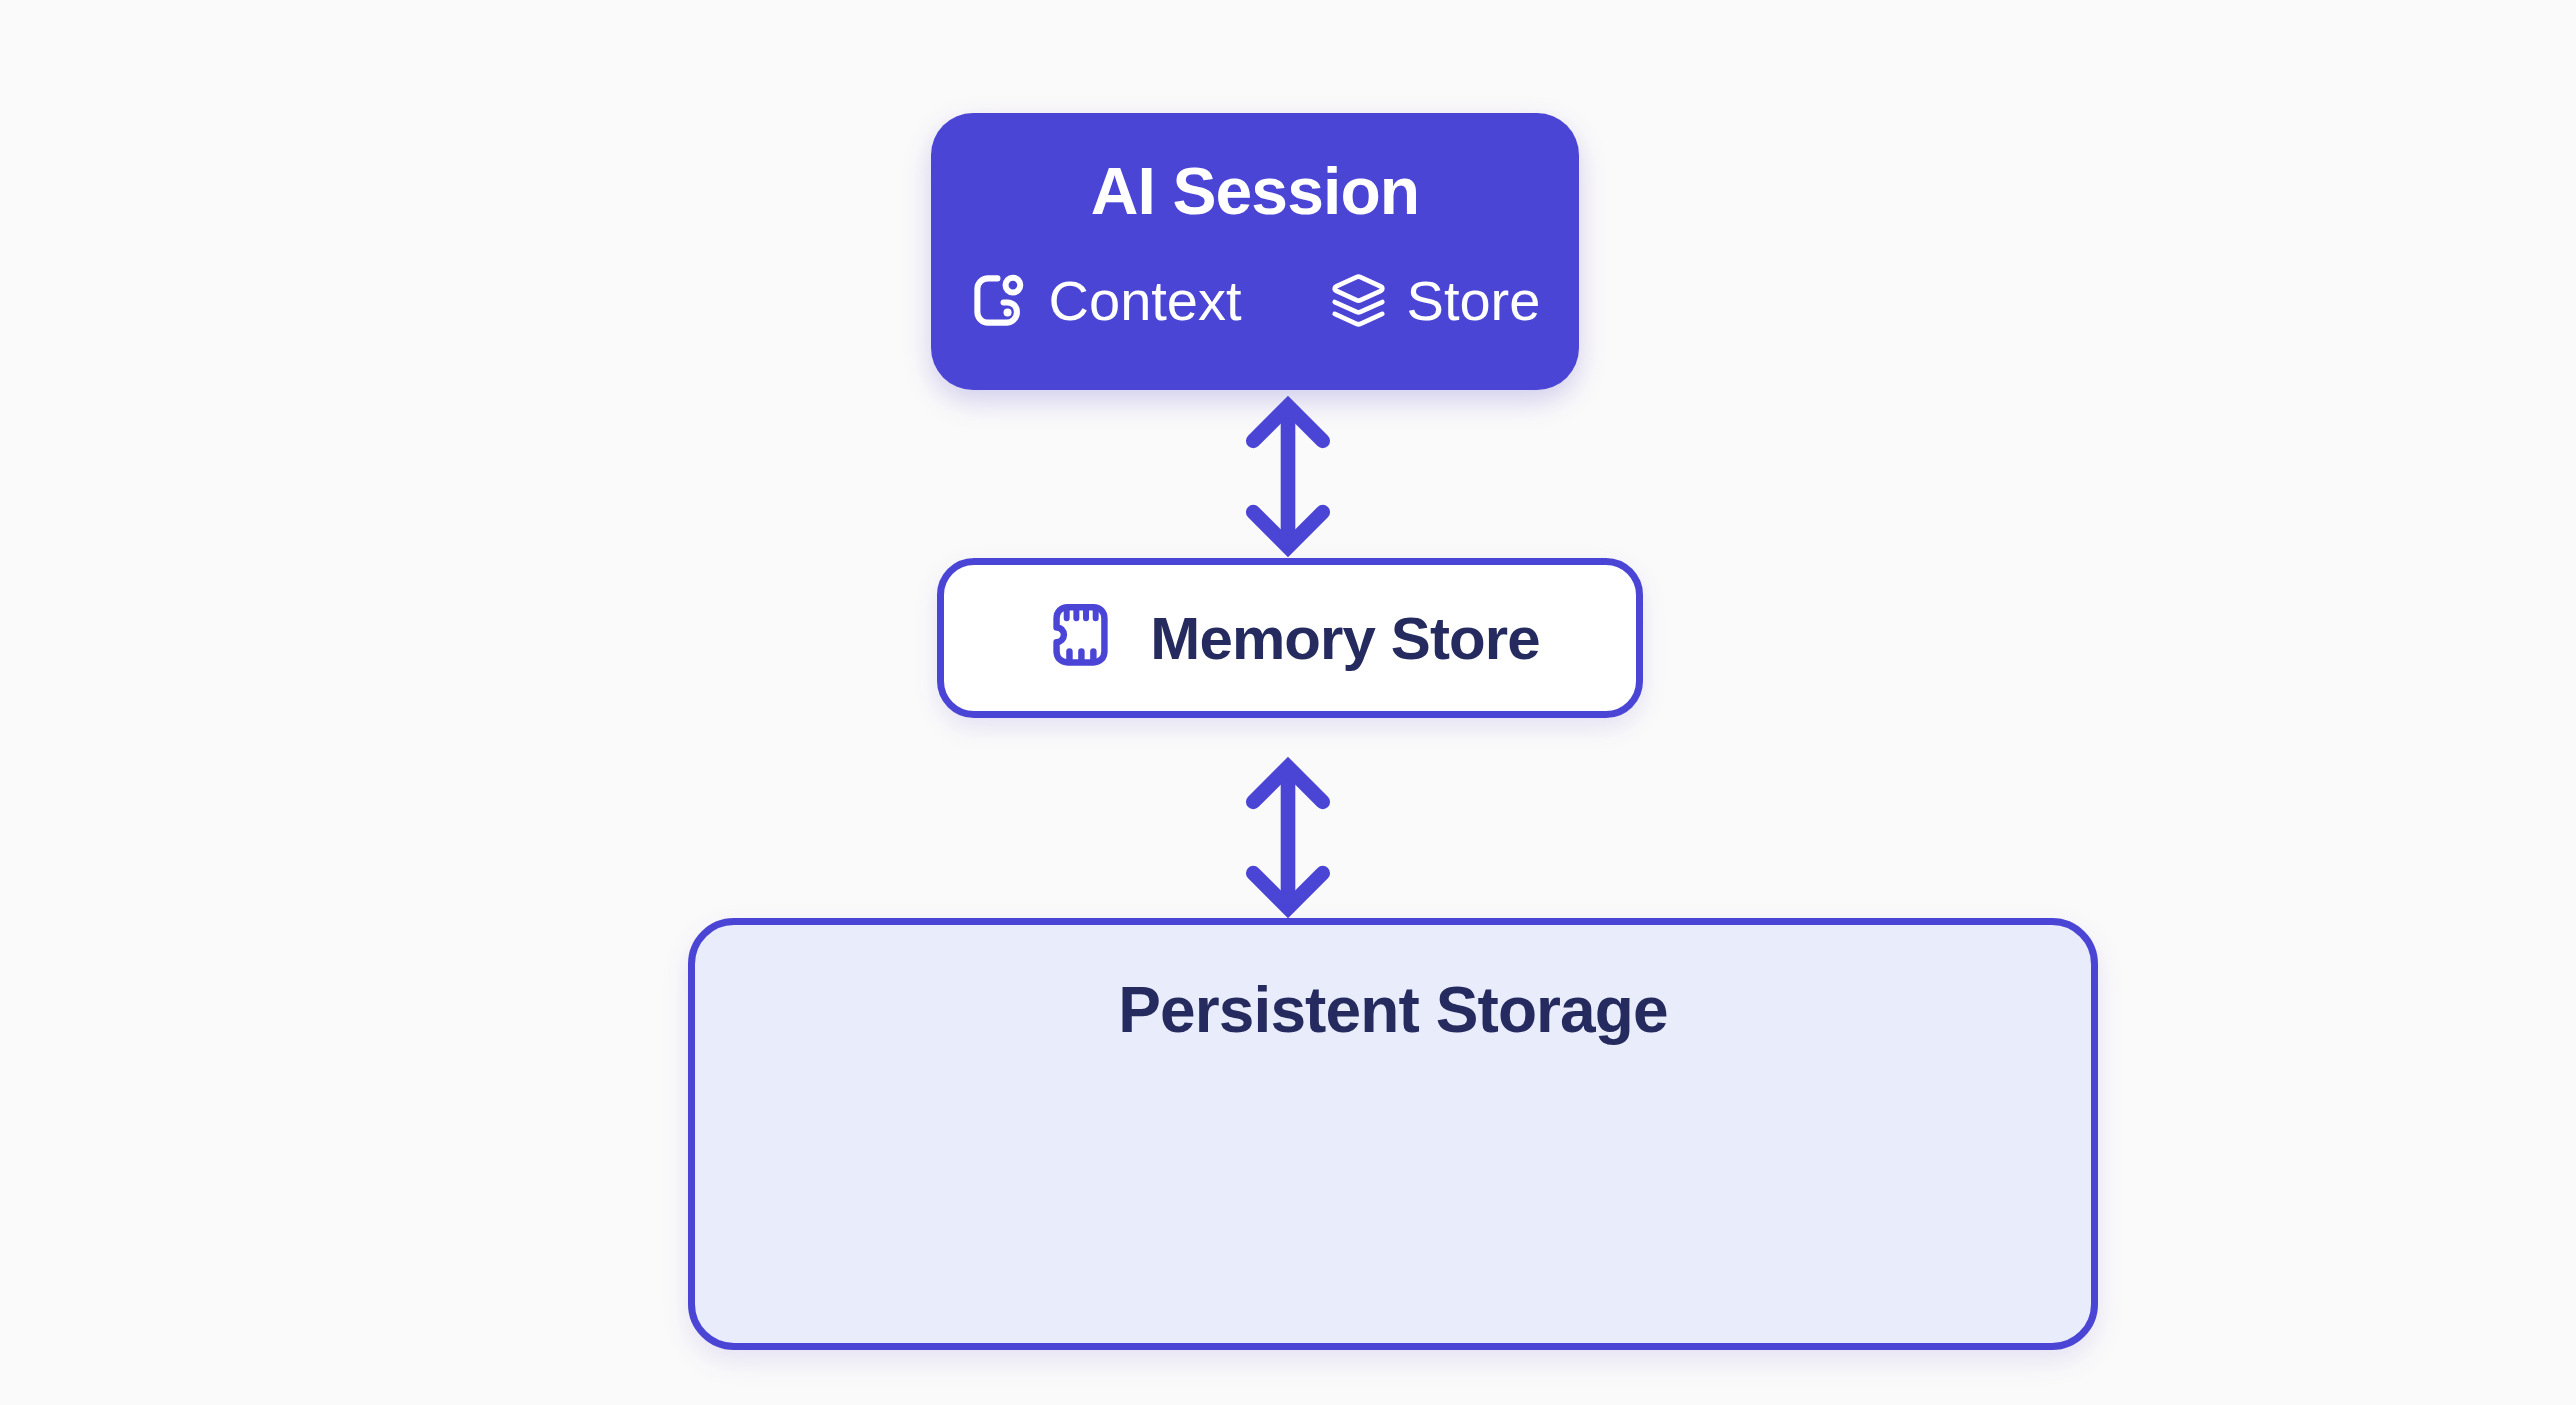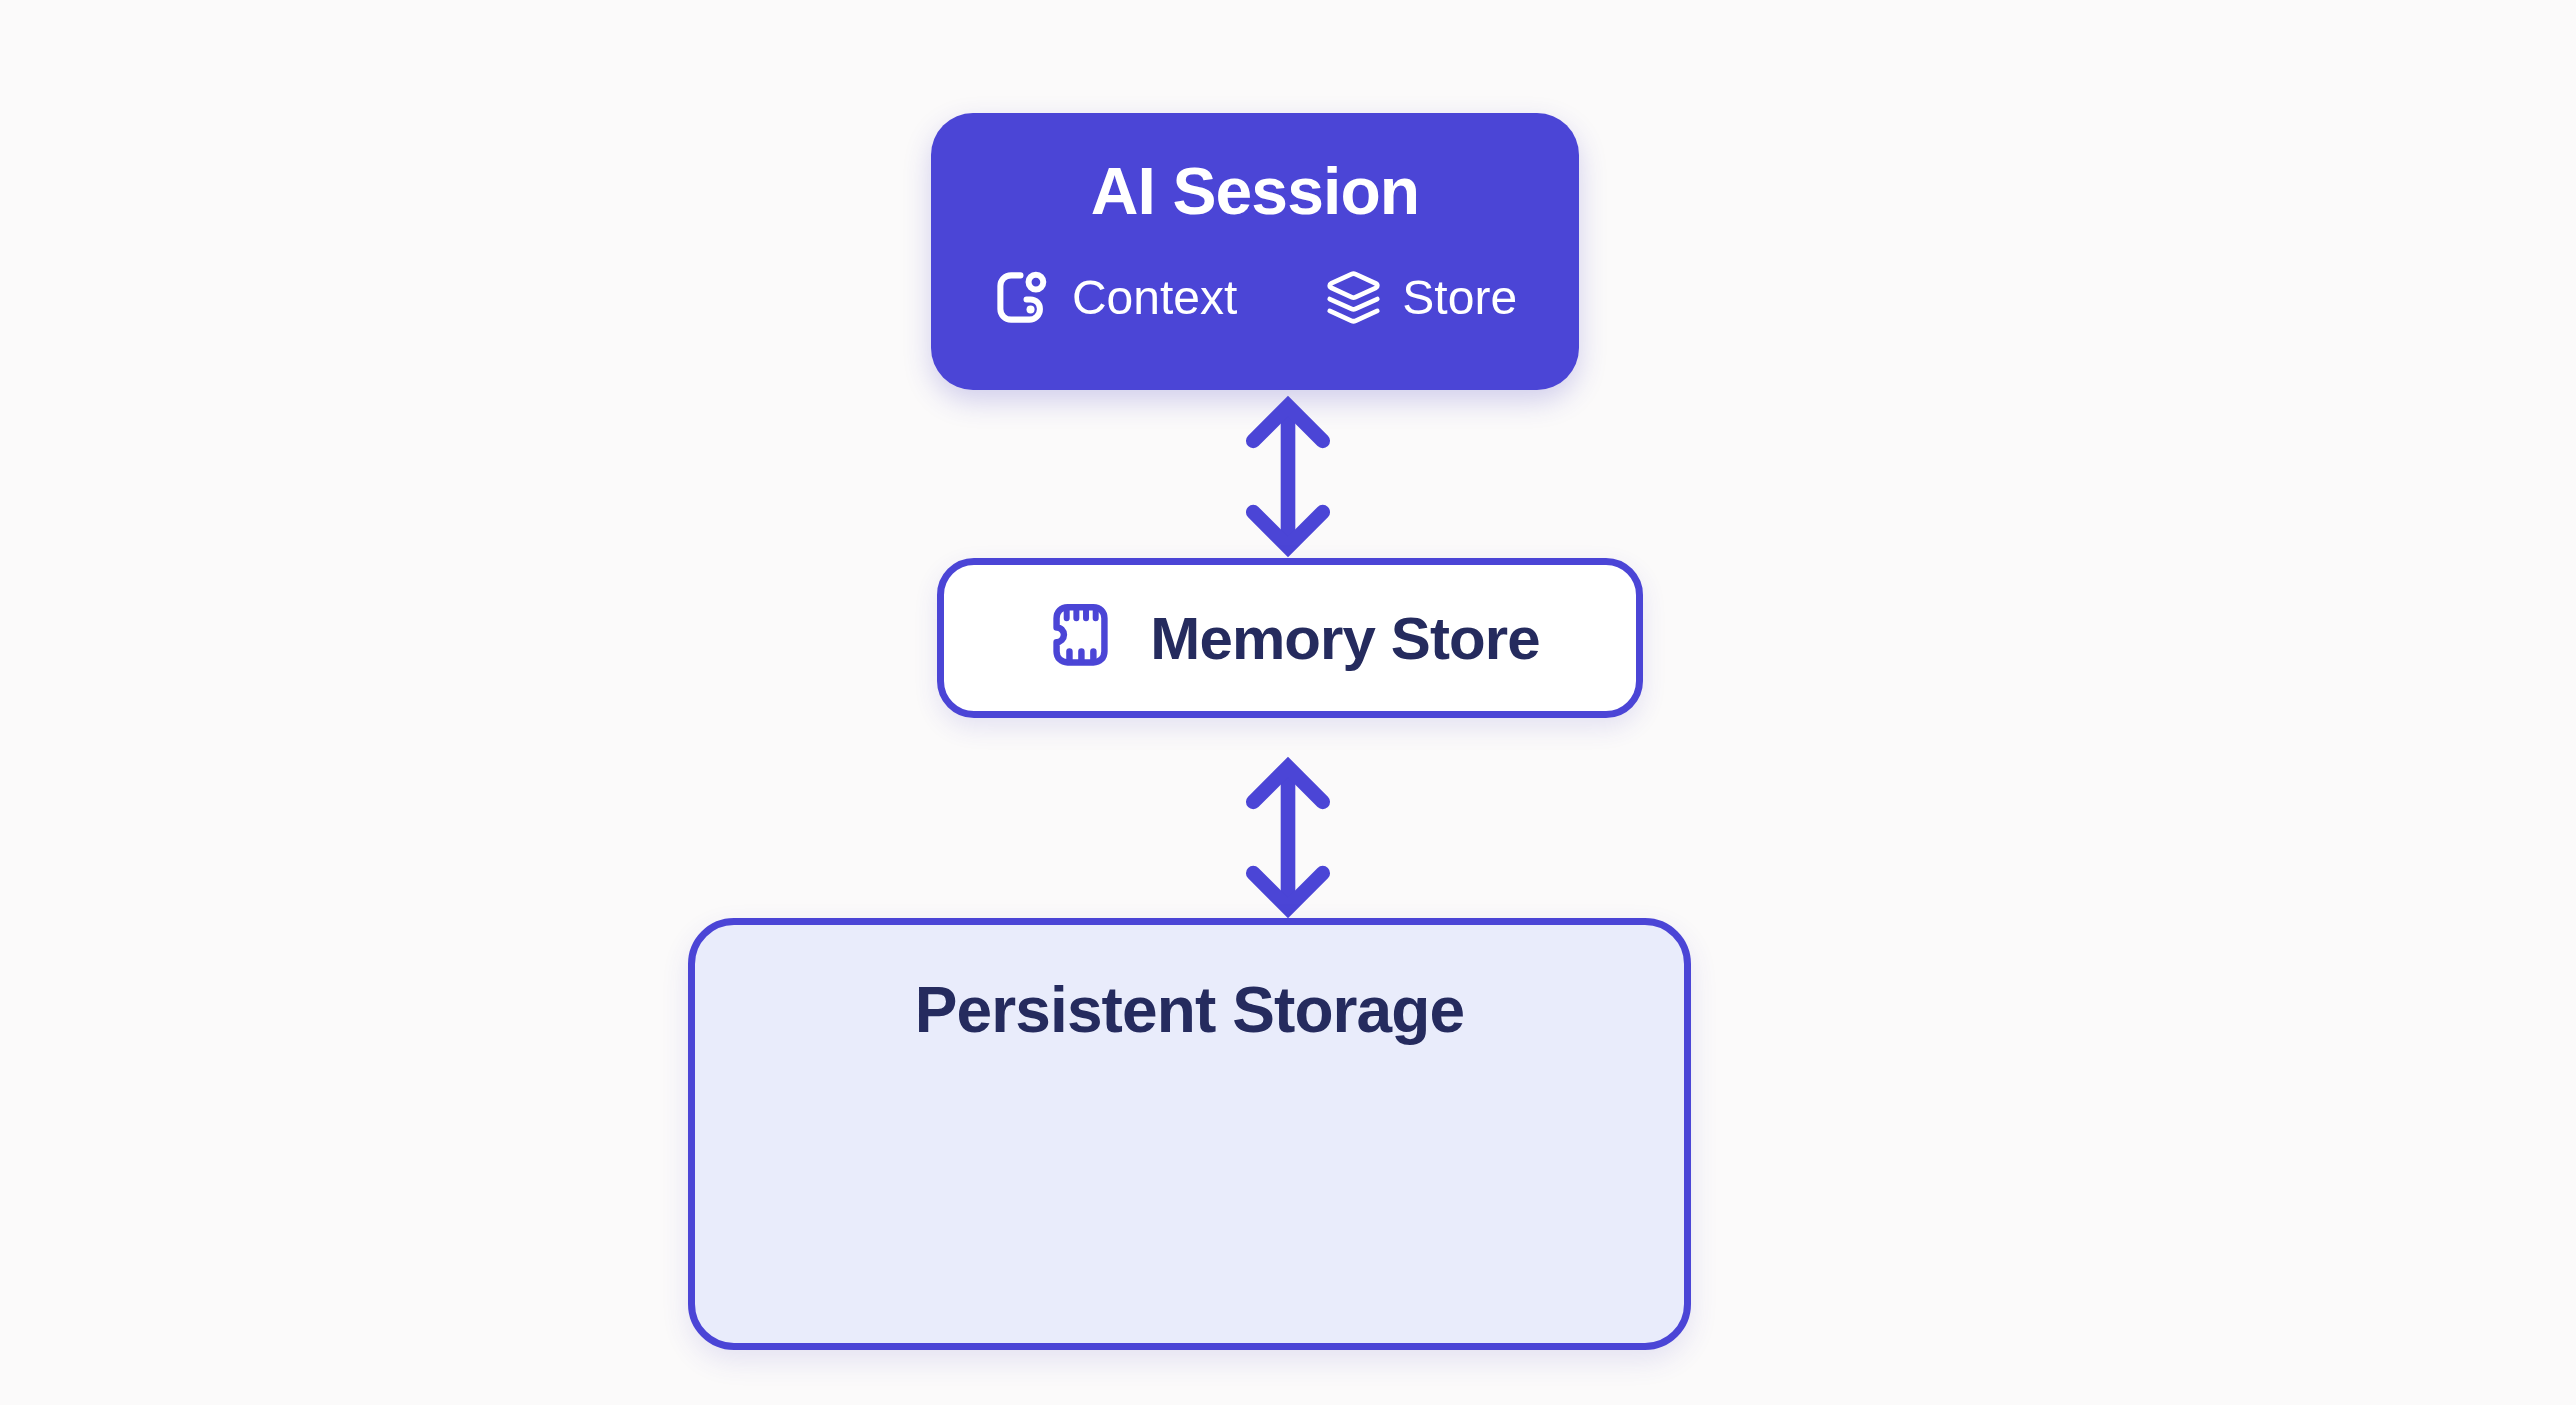--- a/index.html
+++ b/index.html
@@ -34,21 +34,21 @@
   .ai-session-title{
     color:var(--white);
     font-size:66px;font-weight:700;letter-spacing:-0.9px;
     line-height:1.1;
   }
   .badges{
     display:flex;align-items:center;gap:88px;margin-top:40px;
   }
   .badge{display:flex;align-items:center;gap:20px;color:var(--white);}
   .badge svg{display:block;}
-  .badge-label{font-size:48px;font-weight:500;letter-spacing:0;}
+  .badge-label{font-size:56px;font-weight:500;letter-spacing:0;}
 
   
   .arrow{position:absolute;left:1224px;width:128px;height:163px;color:var(--accent);}
   .arrow-top{top:395px;}
   .arrow-bottom{top:756px;}
 
   
   .memory-store{
     left:937px;top:558px;width:706px;height:160px;
     background:var(--white);
@@ -58,21 +58,21 @@
     box-shadow:0 9.1px 24px rgba(62,56,190,0.12);
   }
   .memory-title{
     color:var(--navy);
     font-size:60px;font-weight:700;letter-spacing:-0.9px;
   }
   .memory-store svg{display:block;color:var(--accent);}
 
   
   .persistent{
-    left:688px;top:918px;width:1003px;height:432px;
+    left:688px;top:918px;width:1410px;height:432px;
     background:var(--panel-fill);
     border:7.3px solid var(--accent);
     border-radius:46px;
     flex-direction:column;align-items:center;
     padding-top:48px;
     box-shadow:0 11px 27.4px rgba(62,56,190,0.12);
   }
   .persistent-title{
     color:var(--navy);
     font-size:64px;font-weight:700;letter-spacing:-0.9px;

